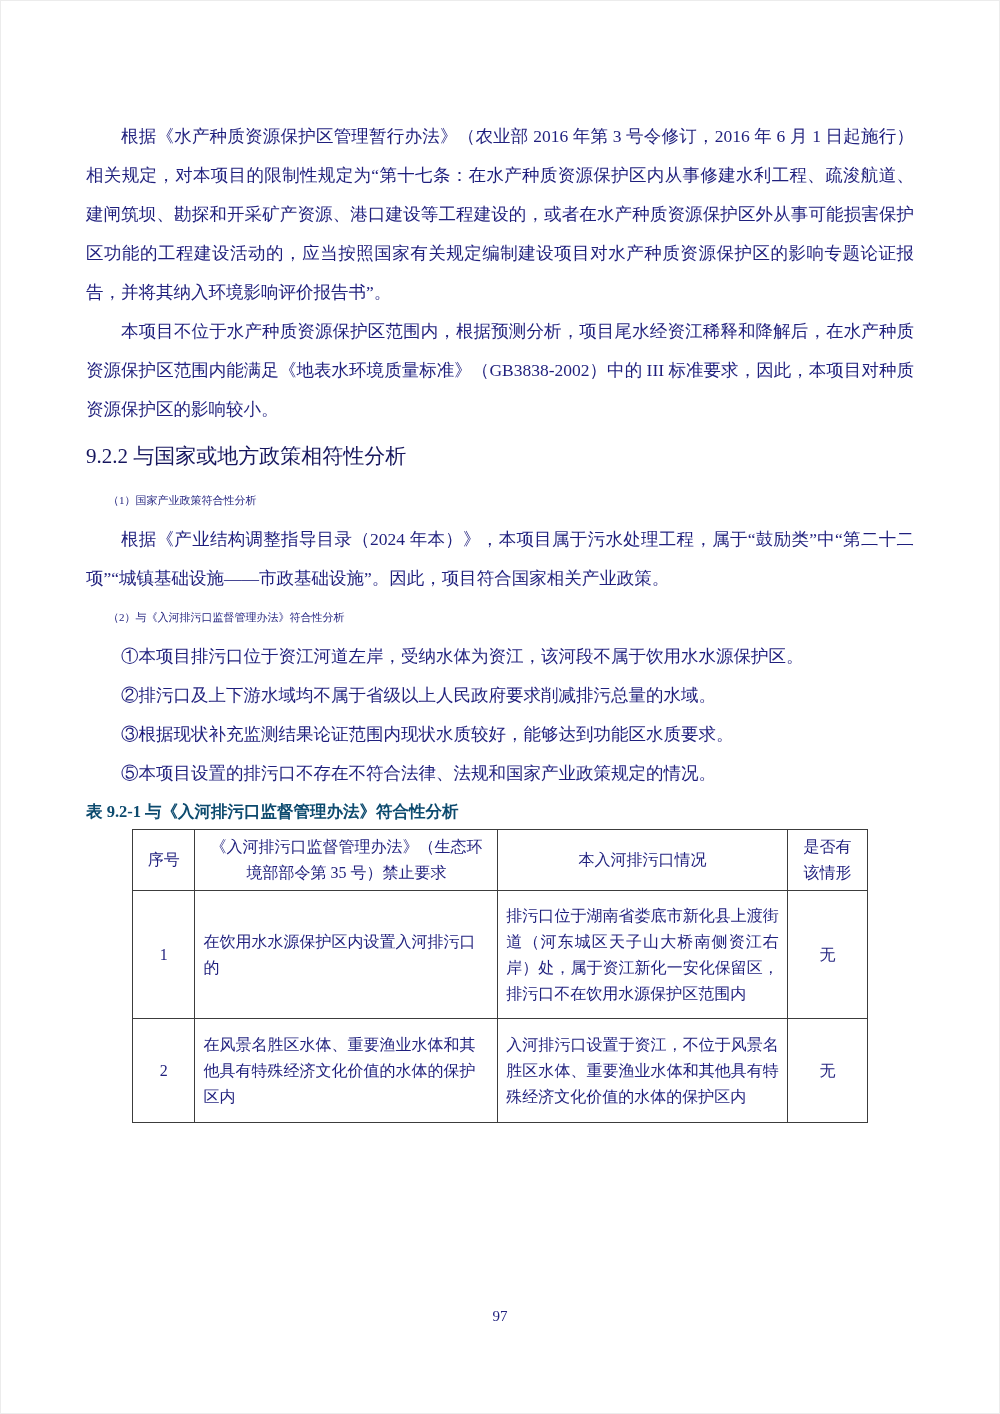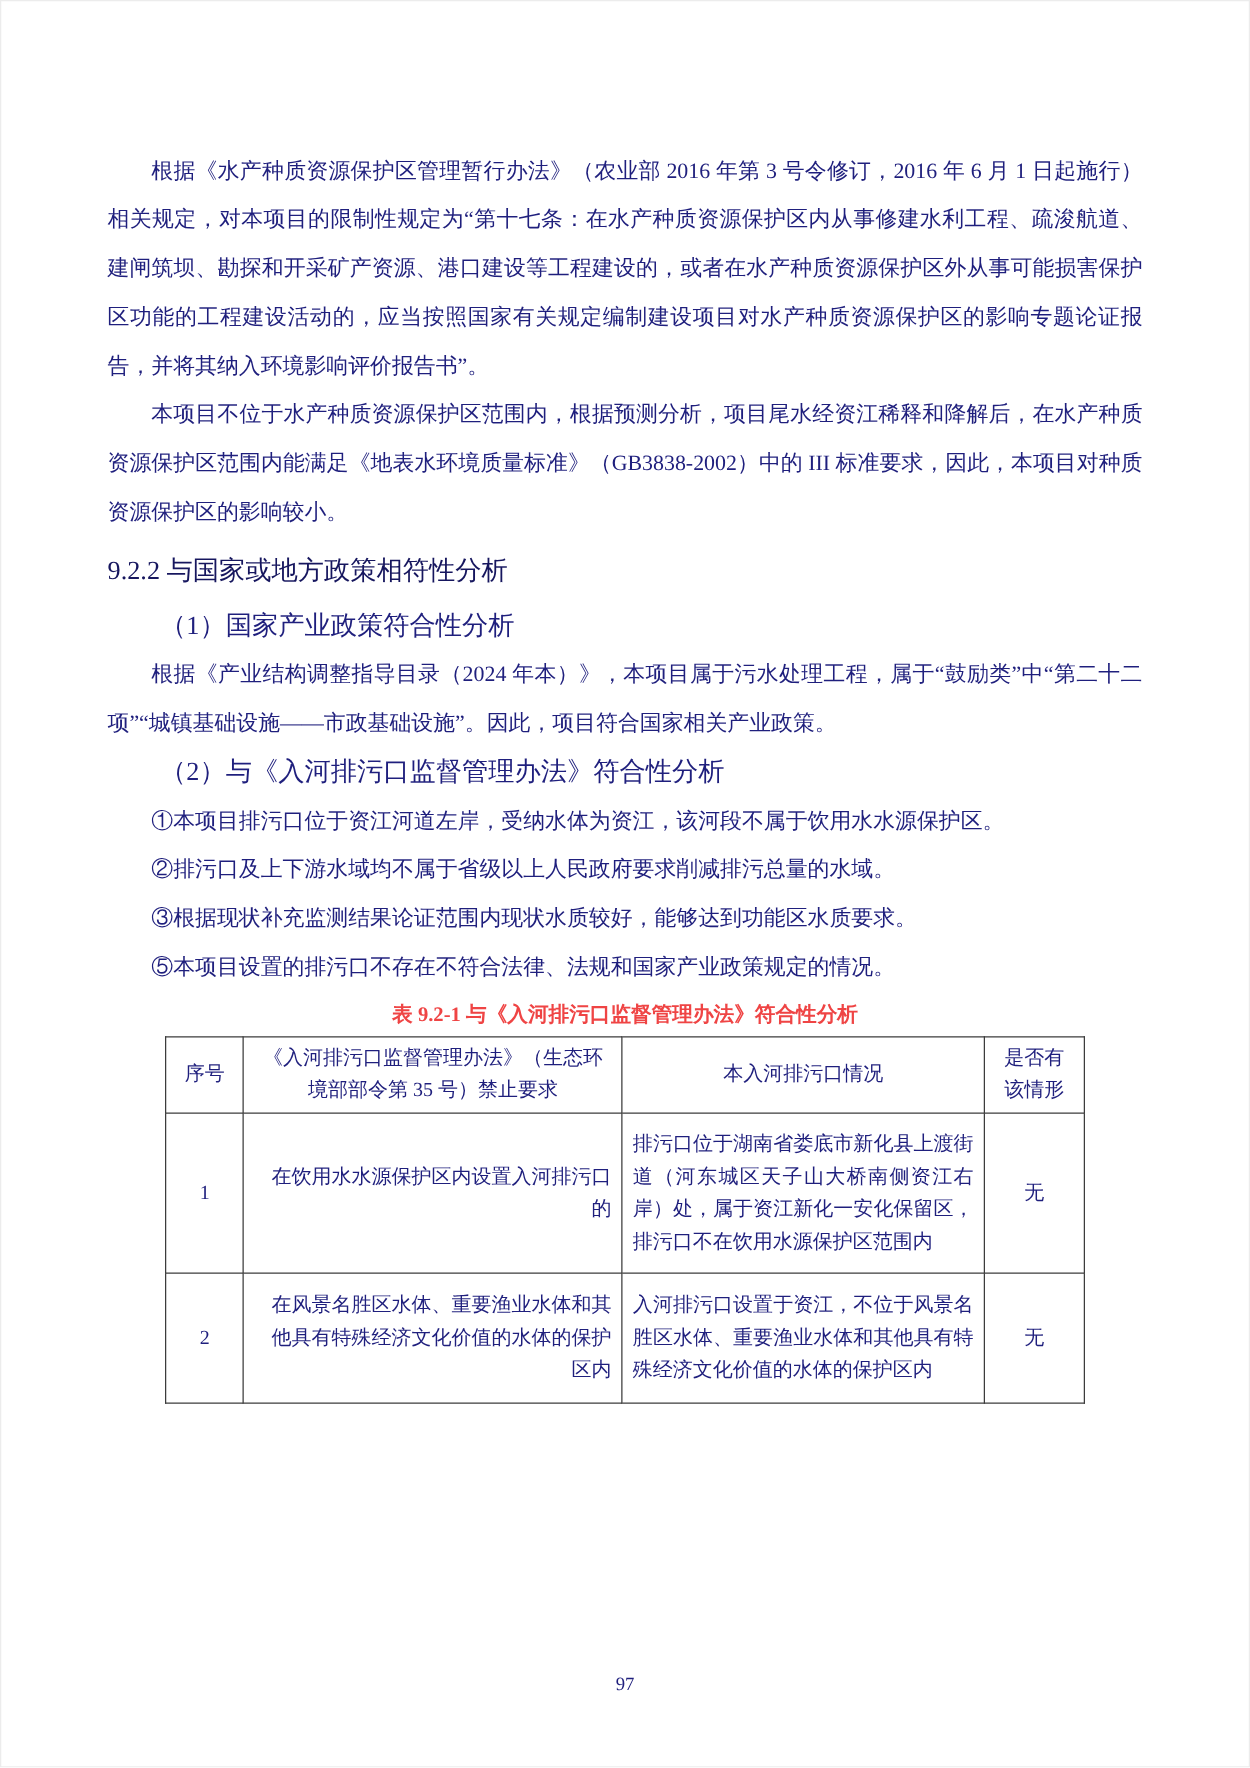--- a/index.html
+++ b/index.html
@@ -32,40 +32,39 @@
     word-break: break-all;
   }
   .section-heading {
     font-size: 21px;
     font-weight: normal;
     line-height: 42px;
     margin: 6px 0 4px 0;
     color: #16165e;
   }
   .sub-heading {
-    font-size: 21px;
+    font-size: 11px;
     line-height: 39px;
     text-indent: 2em;
     margin: 0;
   }
   .item-line {
     font-size: 17.5px;
     line-height: 39px;
     text-align: justify;
     text-indent: 2em;
     margin: 0;
     word-break: break-all;
   }
   .table-caption {
-    text-align: center;
     font-weight: bold;
     font-size: 16.5px;
     line-height: 30px;
     margin: 4px 0 2px 0;
-    color: #ef4444;
+    color: #0c4a6e;
   }
   table.compliance {
     width: 736px;
     margin: 0 auto;
     border-collapse: collapse;
     table-layout: fixed;
     font-size: 16px;
     color: #1f1f7d;
     padding-left: 26px;
   }
@@ -81,30 +80,30 @@
     font-weight: normal;
     vertical-align: middle;
     word-break: break-all;
     box-sizing: border-box;
   }
   table.compliance th {
     text-align: center;
     height: 56px;
   }
   td.cell-seq  { text-align: center; }
-  td.cell-req  { text-align: right; }
+  td.cell-req  { text-align: left; }
   td.cell-sit  { text-align: justify; }
   td.cell-flag { text-align: center; }
   tr.row-1 td { height: 128px; }
   tr.row-2 td { height: 104px; }
   .page-number {
     position: absolute;
     left: 0;
     right: 0;
-    bottom: 56px;
+    bottom: 88px;
     text-align: center;
     font-size: 15px;
     color: #1f1f7d;
   }
 </style>
 </head>
 <body>
 
 <div class="page">
   <div class="content">

